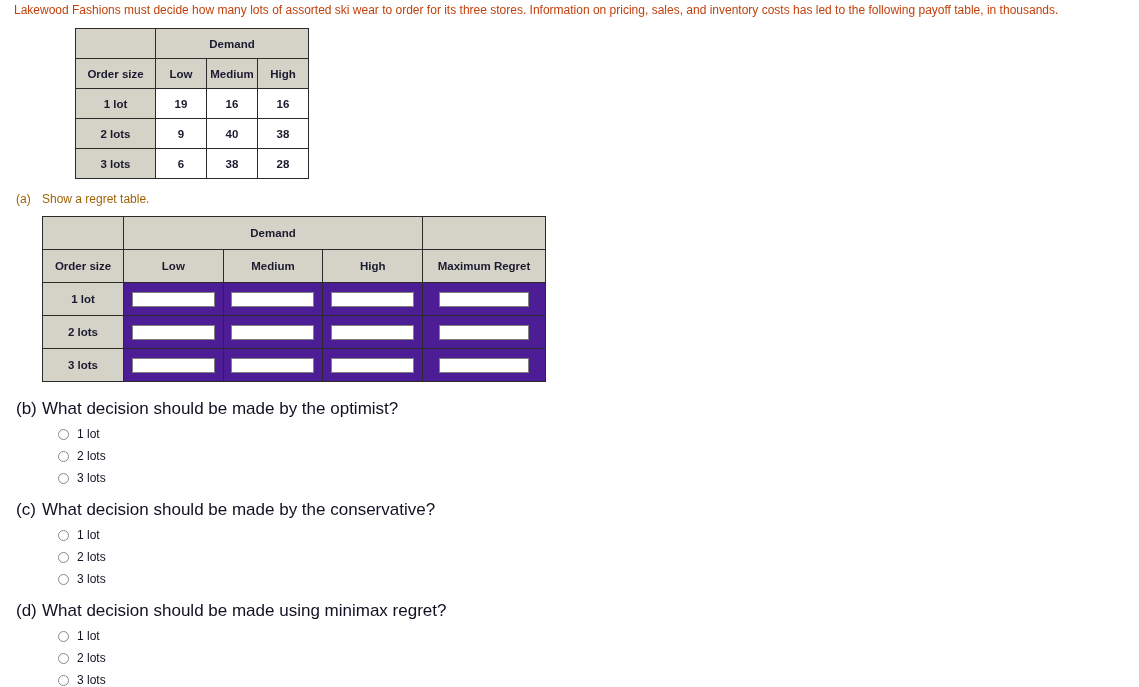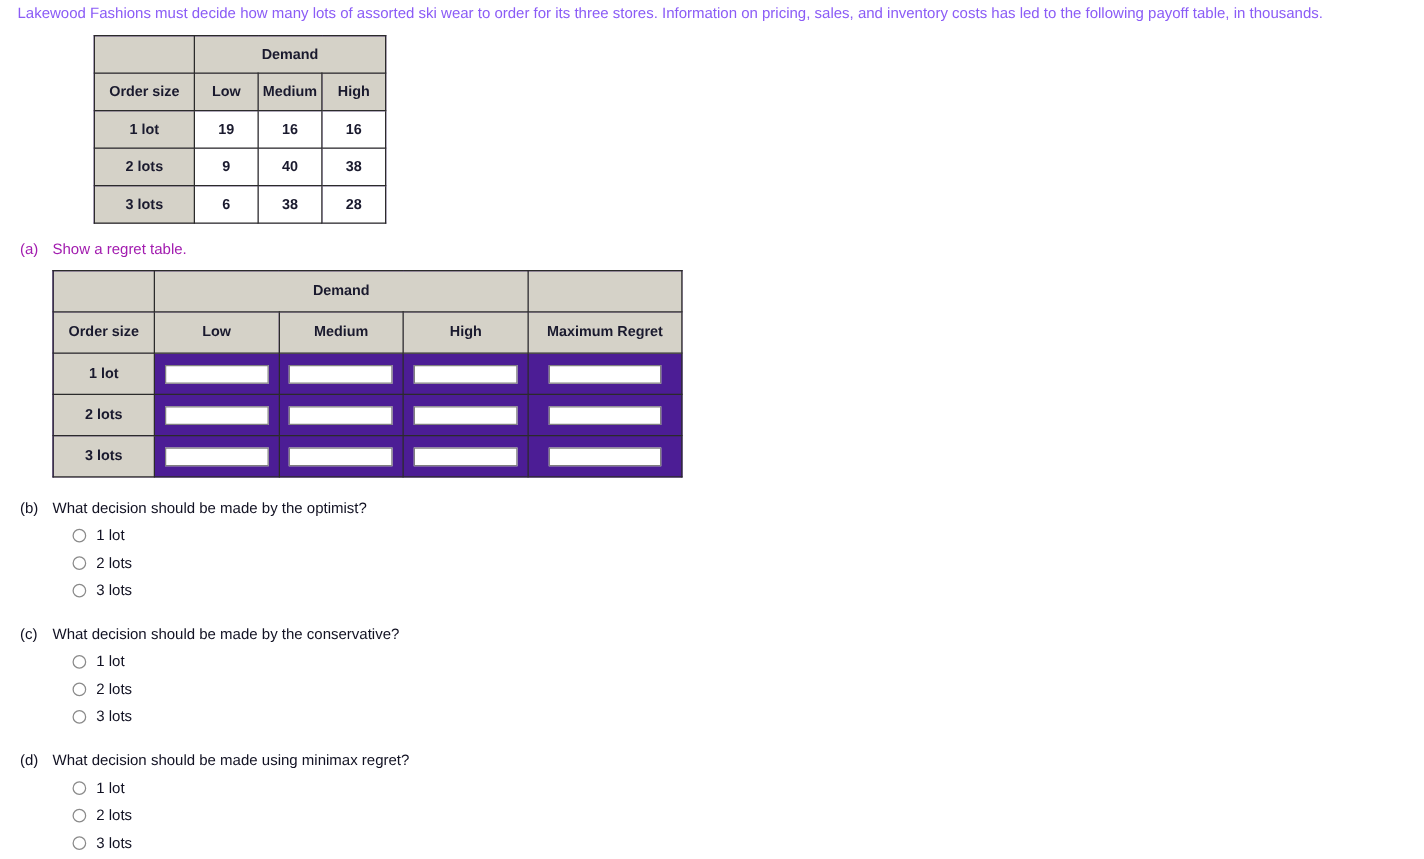--- a/index.html
+++ b/index.html
@@ -17,21 +17,21 @@
     overflow: hidden;
   }
 
   
   .intro {
     position: absolute;
     left: 14px;
     top: 3px;
     font-size: 12px;
     line-height: 15px;
-    color: #8b5cf6;
+    color: #c2410c;
     white-space: nowrap;
   }
 
   
   .grid {
     position: absolute;
     border-collapse: collapse;
     table-layout: fixed;
     background: #4c1d95;
   }
@@ -67,21 +67,21 @@
   #payoff-table .c-low   { width: 39px; }
   #payoff-table .c-med   { width: 66px; }
   #payoff-table .c-high  { width: 48px; }
   #payoff-table tr { height: 30px; }
   #payoff-table tr.r-top { height: 30px; }
 
   
   .q-label {
     position: absolute;
     font-size: 12px;
-    color: #a21caf;
+    color: #a16207;
   }
   .q-letter {
     display: inline-block;
     width: 26px;
   }
 
   
   #regret-table {
     left: 42px;
     top: 216px;
@@ -108,21 +108,21 @@
     vertical-align: middle;
   }
   #regret-table .c-max .cellinput { width: 90px; }
 
   
   .qblock {
     position: absolute;
     left: 16px;
   }
   .qtext {
-    font-size: 12px;
+    font-size: 17px;
     color: #111122;
     white-space: nowrap;
     margin: 0 0 4px 0;
   }
   .opt {
     display: flex;
     align-items: center;
     height: 22px;
     margin-left: 42px;
   }

